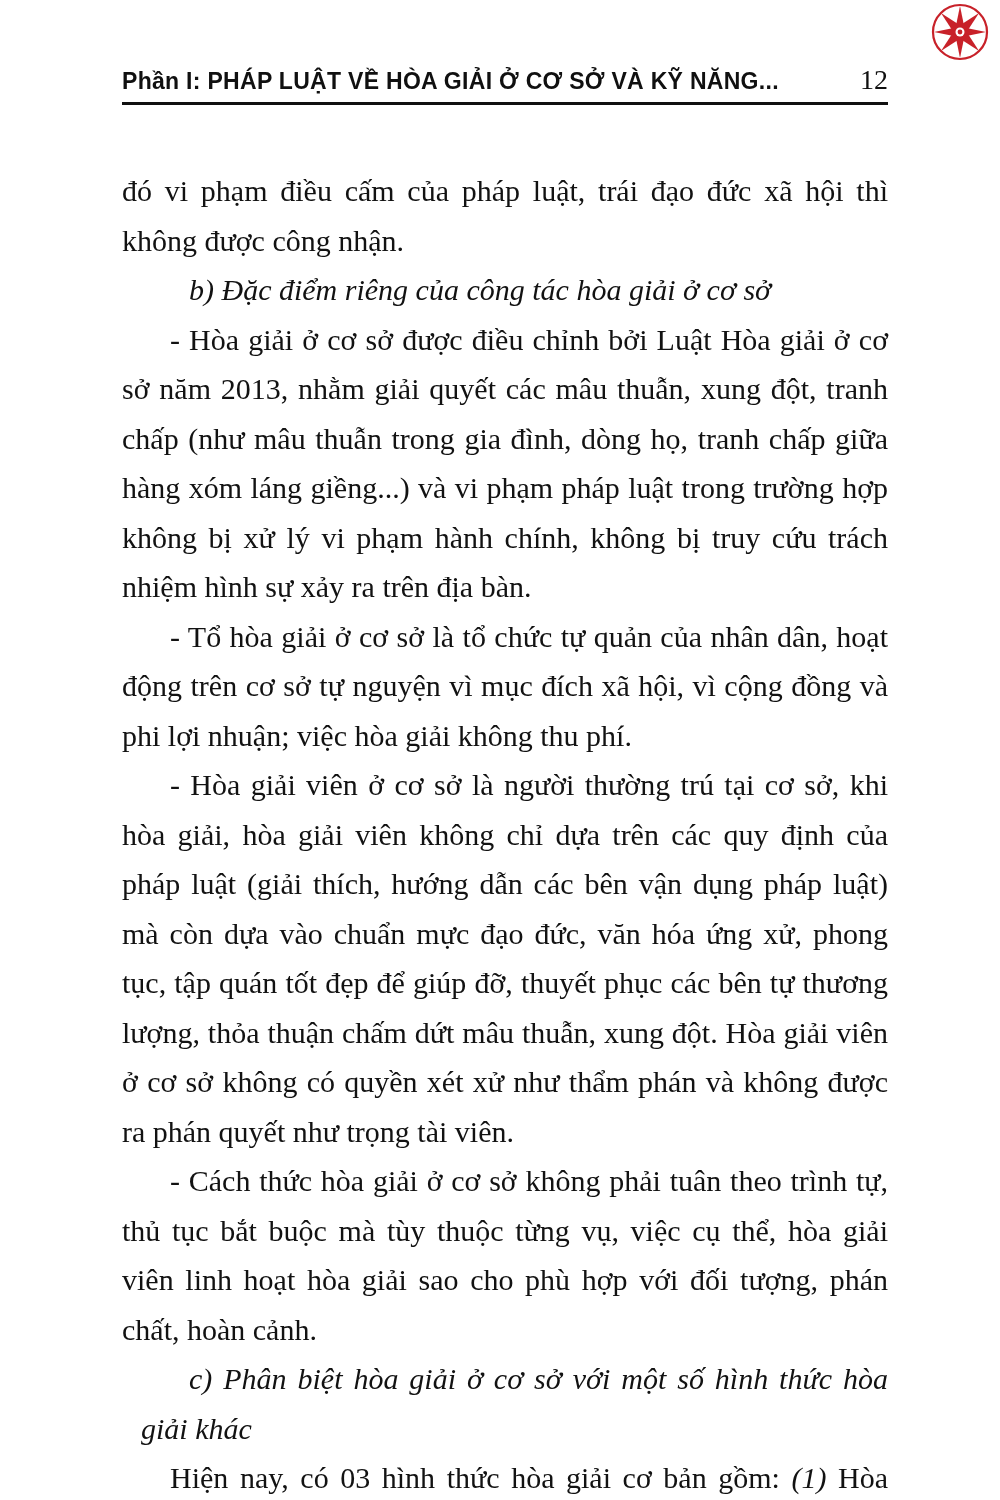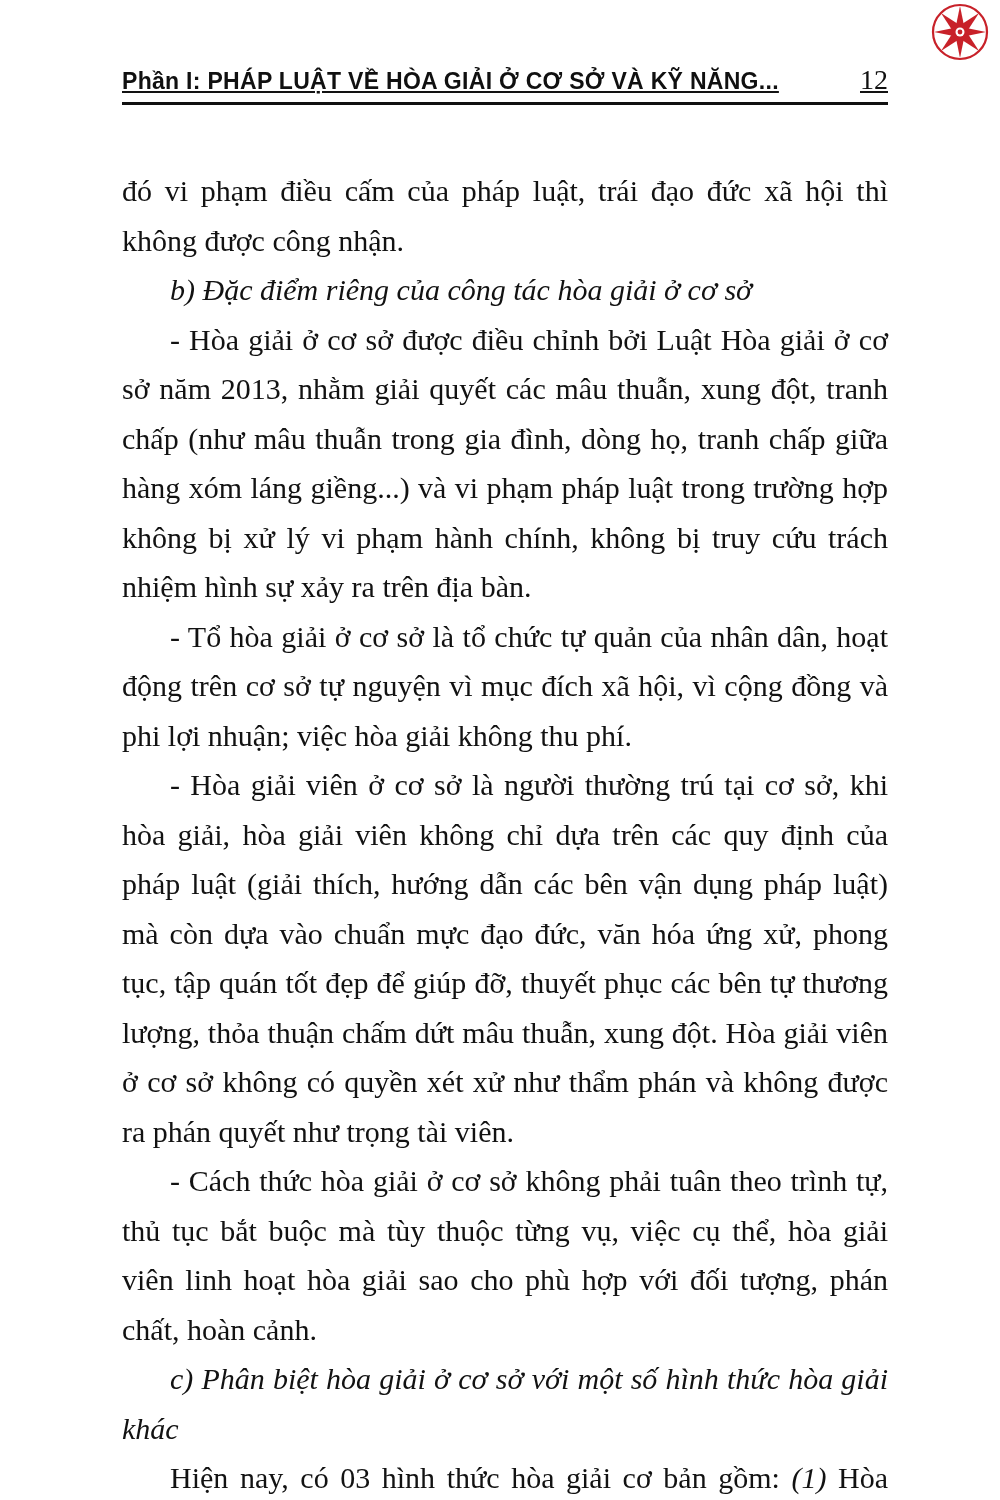--- a/index.html
+++ b/index.html
@@ -21,21 +21,20 @@
     top: 2px; right: 10px;
     width: 60px; height: 60px;
   }
   .logo svg { width: 100%; height: 100%; display: block; }
   .header {
     position: absolute;
     top: 64px; left: 122px; right: 112px;
     display: flex;
     justify-content: space-between;
     align-items: baseline;
-    text-decoration: underline;
   }
   .header-title {
     font-family: "Liberation Sans", sans-serif;
     font-weight: bold;
     font-size: 23px;
     letter-spacing: 0.3px;
     color: #101010;
     white-space: nowrap;
   }
   .header-page {
@@ -56,21 +55,21 @@
     font-size: 30px;
     line-height: 49.5px;
     text-align: justify;
     color: #121212;
   }
   .content p {
     margin: 0;
     text-indent: 48px;
   }
   .content p.noindent { text-indent: 0; margin-top: 32px; }
-  .content p.italic { font-style: italic; }
+  .content p.italic { font-style: italic; margin-left: 19px; }
   .it { font-style: italic; }
 </style>
 </head>
 <body>
 
 <div class="page">
 
   <div class="logo" style="color: rgb(200, 33, 41);">
     <svg viewBox="0 0 60 60" fill="none" xmlns="http://www.w3.org/2000/svg">
       <circle cx="30" cy="30" r="27" stroke="currentColor" stroke-width="2.2" fill="none"></circle>

